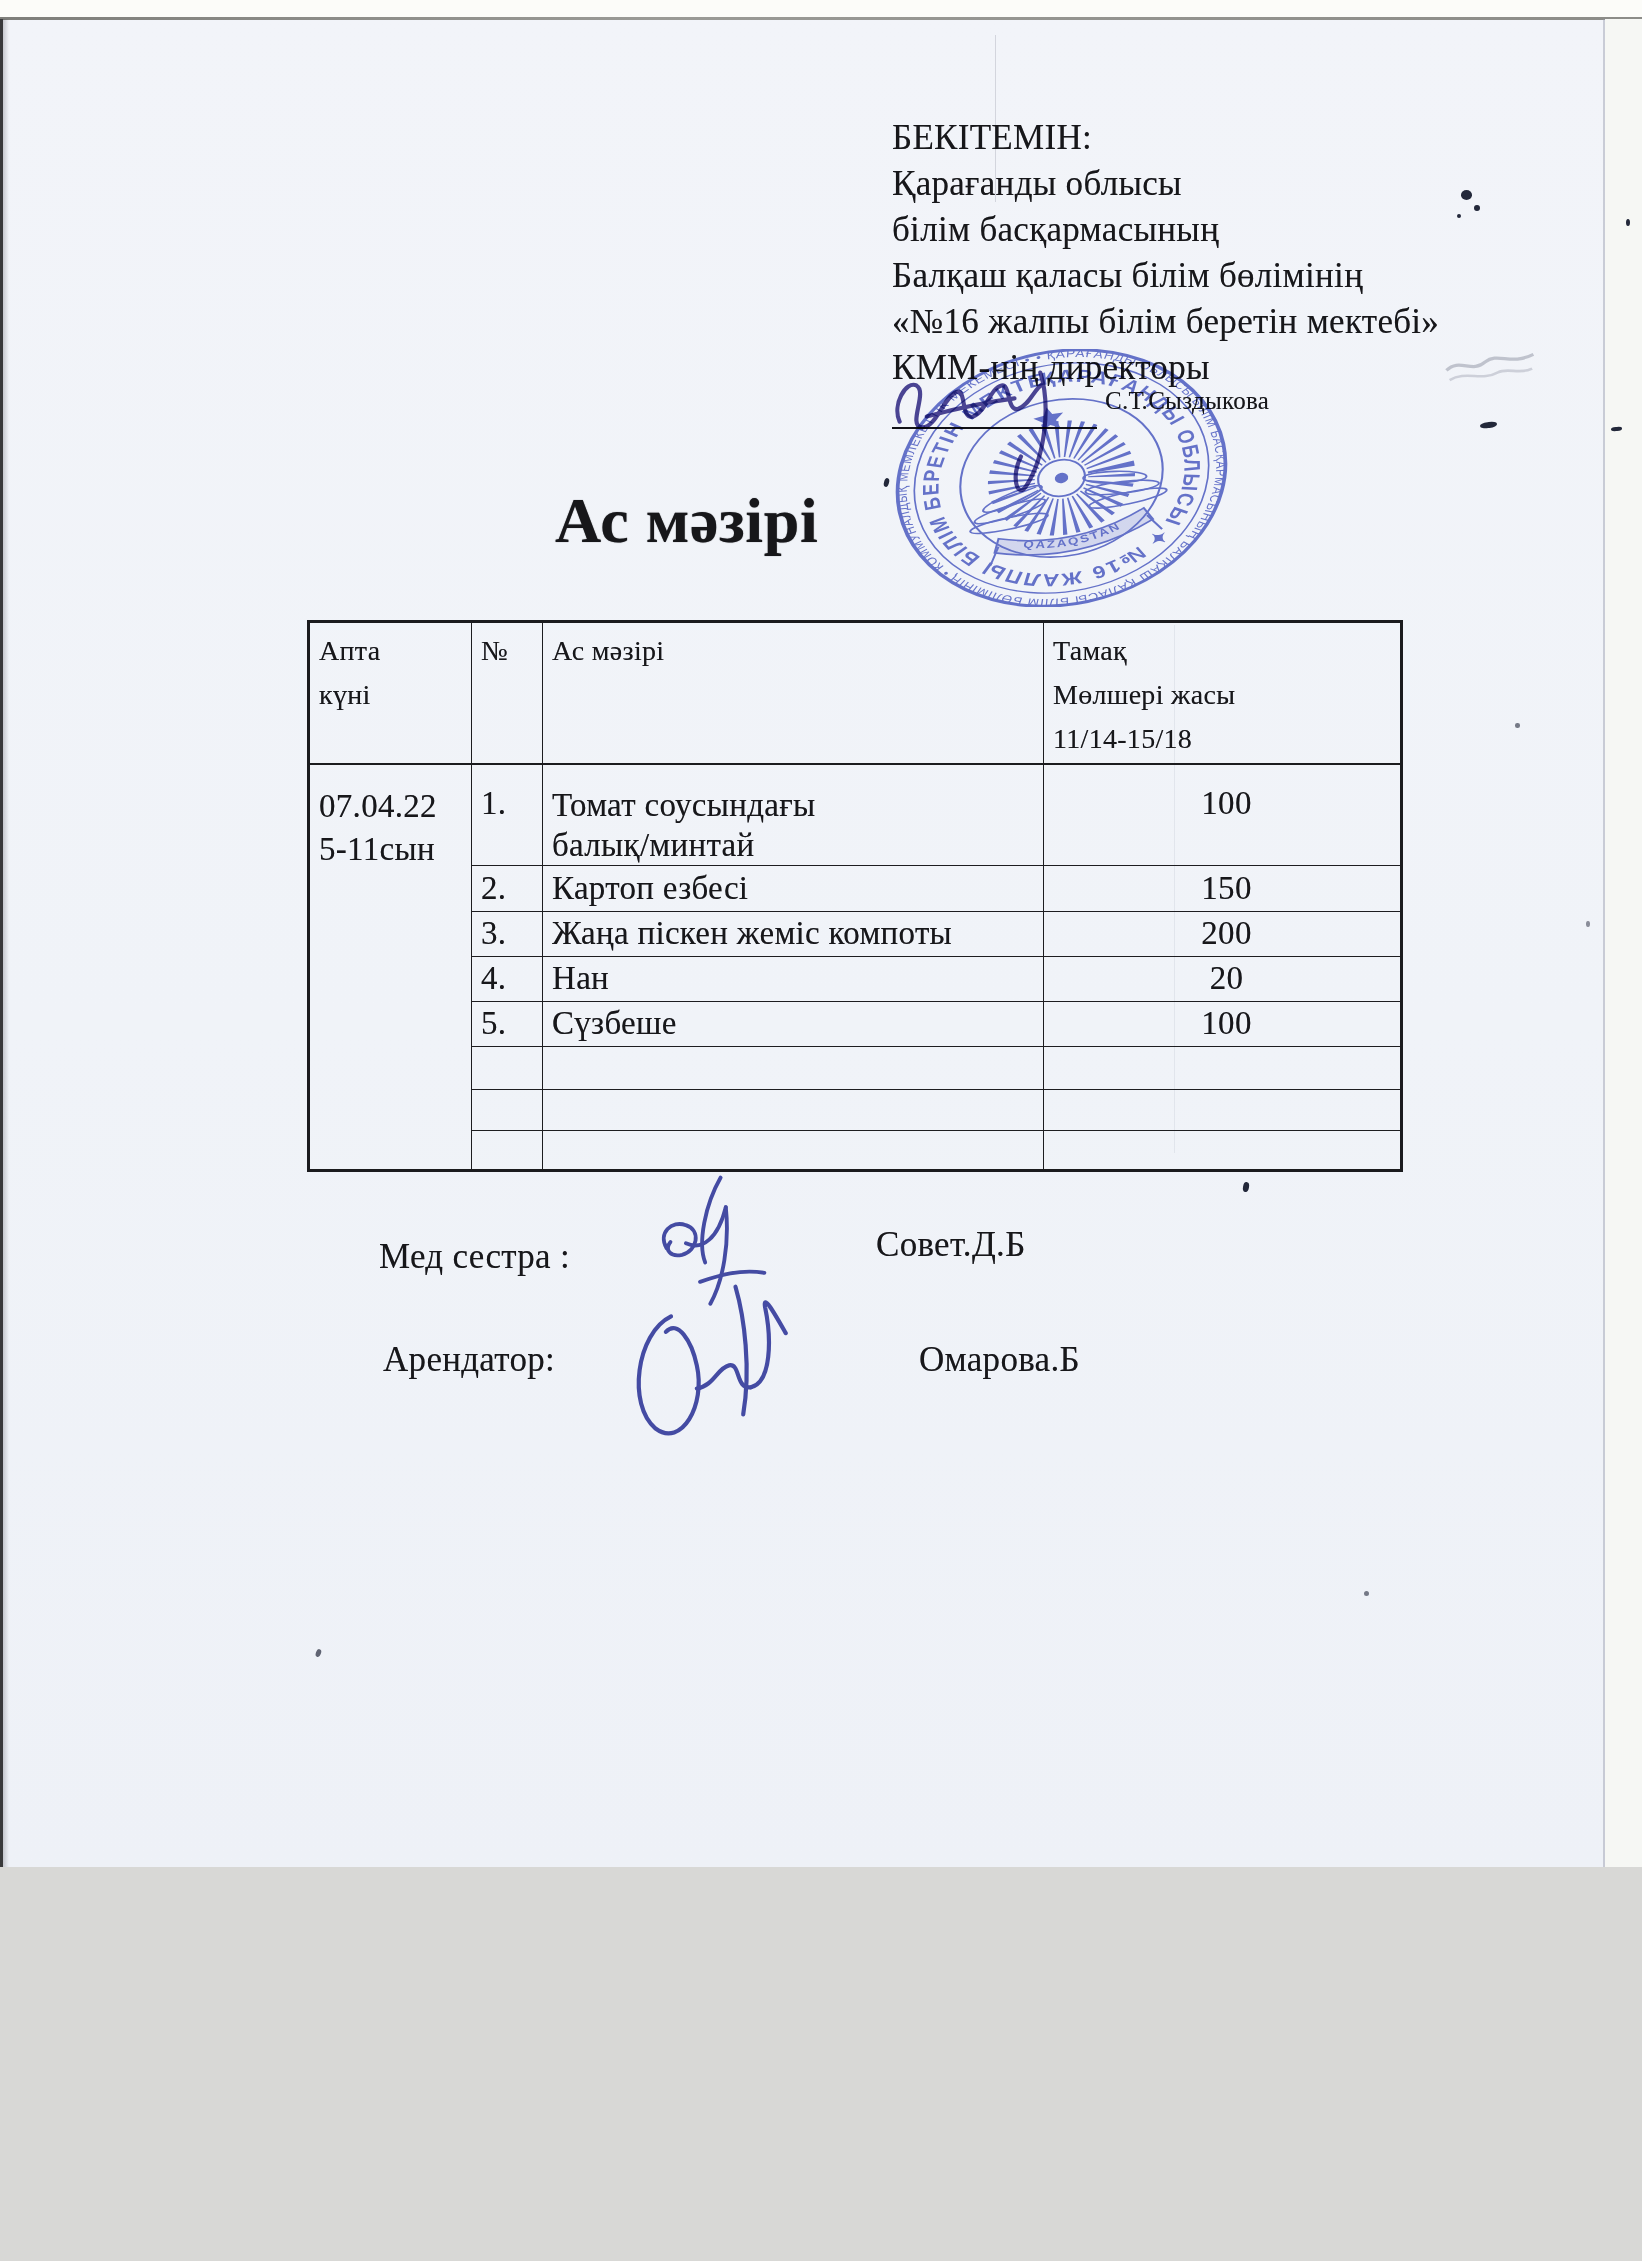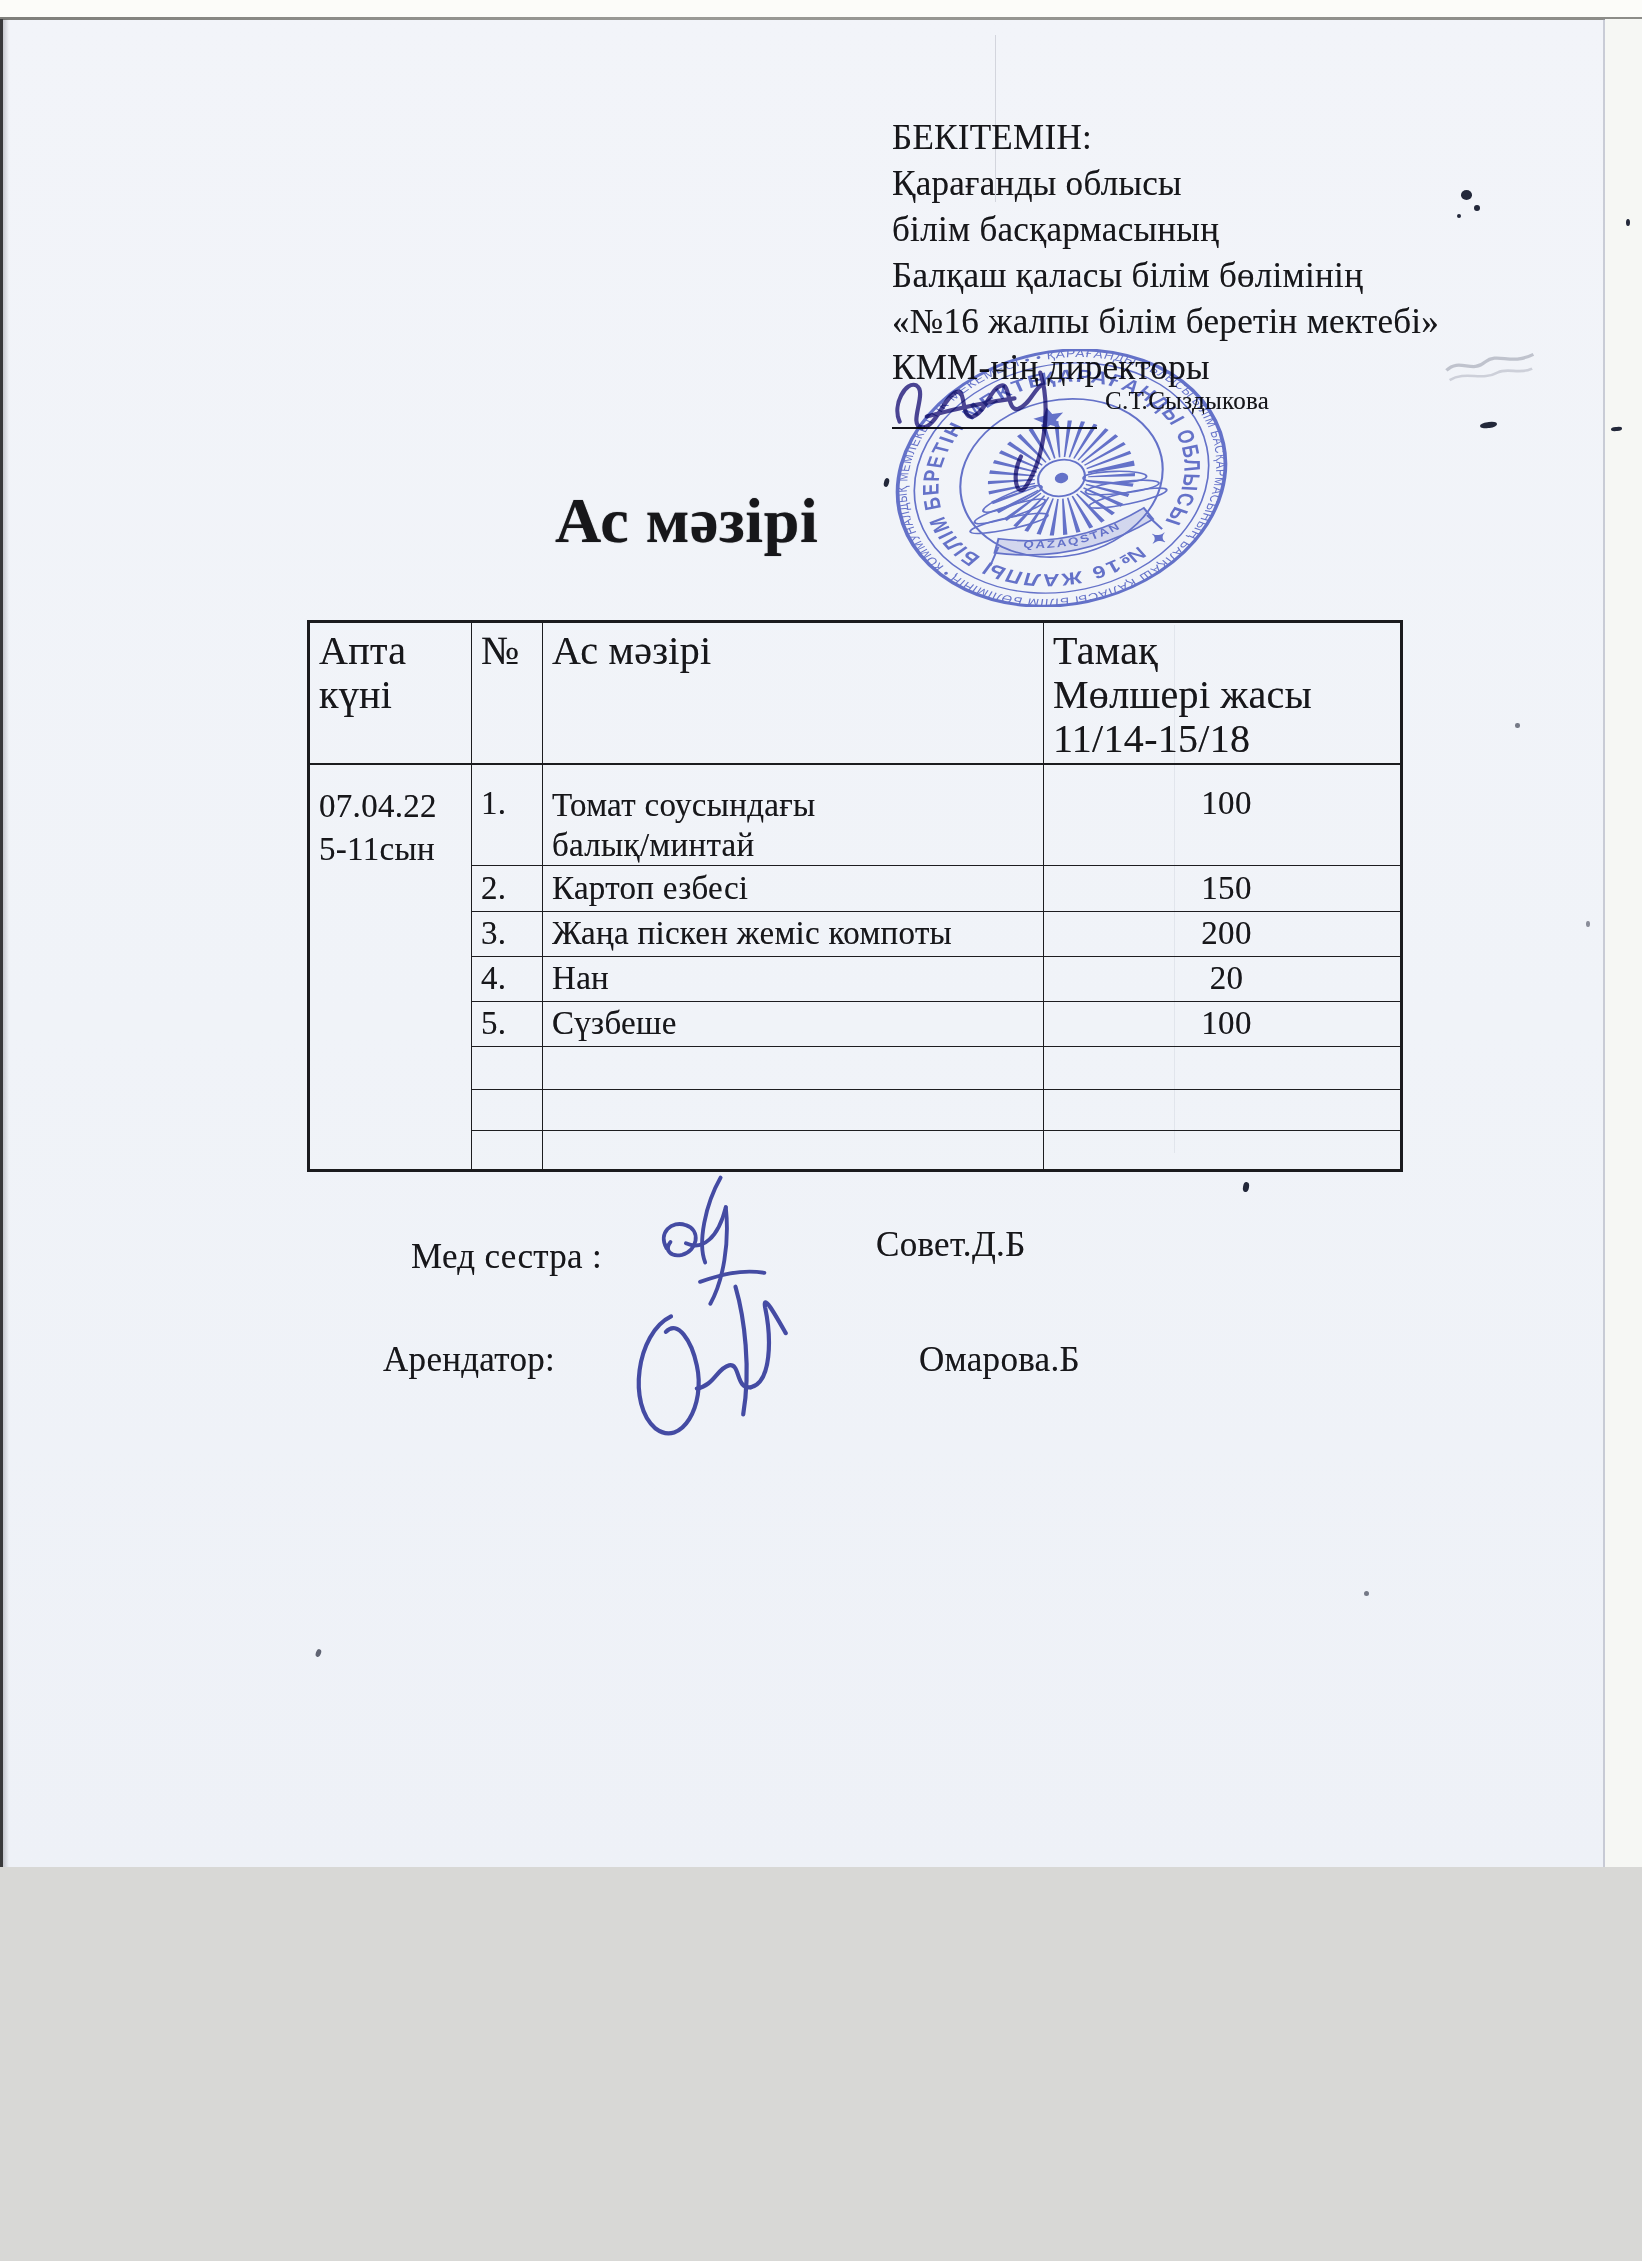--- a/index.html
+++ b/index.html
@@ -36,21 +36,21 @@
   .stamp{position:absolute;left:894px;top:349px;width:335px;height:258px;opacity:.86;mix-blend-mode:multiply;filter:blur(0.3px);}
   
   .ink{position:absolute;mix-blend-mode:multiply;}
   
   table.menu{position:absolute;left:307px;top:620px;width:1092px;border-collapse:collapse;table-layout:fixed;
     font-size:33px;letter-spacing:0.3px;text-shadow:0 0 0.6px rgba(25,25,35,.5);}
   table.menu td{border:1.9px solid #1d1d20;vertical-align:middle;padding:0 0 0 9px;overflow:hidden;}
   table.menu{border:3.2px solid #1b1b1e;}
   tr.hdr td{vertical-align:top;padding-top:6.4px;border-bottom:2.6px solid #1b1b1e;}
   tr.hdr{height:142px;}
-  .hdr-lines div{line-height:44px;font-size:40px;}
+  .hdr-lines div{line-height:44px;font-size:28px;}
   tr.r1{height:84px;} tr.r2{height:46px;} tr.r3{height:45px;} tr.r4{height:45px;} tr.r5{height:45px;}
   tr.e1{height:43px;} tr.e2{height:41px;} tr.e3{height:40px;}
   td.daycell{vertical-align:top;padding-top:7.7px;}
   td.daycell div{line-height:43px;}
   td.numcell{padding-left:10.3px;}
   td.dishcell div{line-height:40px;}
   td.amtcell{text-align:center;padding-left:0;}
   tr.r1 td{vertical-align:top;padding-top:20px;}
   
   .signoff-label,.signoff-name{position:absolute;font-size:35px;letter-spacing:0.3px;white-space:nowrap;
@@ -225,21 +225,21 @@
       <td></td>
     </tr>
     <tr class="e3">
       <td></td>
       <td></td>
       <td></td>
     </tr>
   </tbody>
     </table>
 
-  <div class="signoff-label" style="left:379px;top:1237px;margin-left:32px;">Мед сестра :</div>
+  <div class="signoff-label" style="left:379px;top:1237px;">Мед сестра :</div>
   <div class="signoff-name" style="left:876px;top:1225px;">Совет.Д.Б</div>
   <div class="signoff-label" style="left:383px;top:1340px;">Арендатор:</div>
   <div class="signoff-name" style="left:919px;top:1340px;">Омарова.Б</div>
 
   <svg class="ink" style="left:638px;top:1166px;" width="155" height="148" viewBox="0 0 240 230">
     <g fill="none" stroke="#3f46a4" stroke-width="6" stroke-linecap="round" opacity=".95">
       <path d="M128 18 C 104 60 92 120 104 150"></path>
       <path d="M44 128 C 30 104 52 84 74 92 C 98 100 92 132 68 138 C 50 142 40 130 50 118"></path>
       <path d="M74 120 C 100 132 124 112 136 64"></path>
       <path d="M136 64 C 142 120 132 178 112 214"></path>

